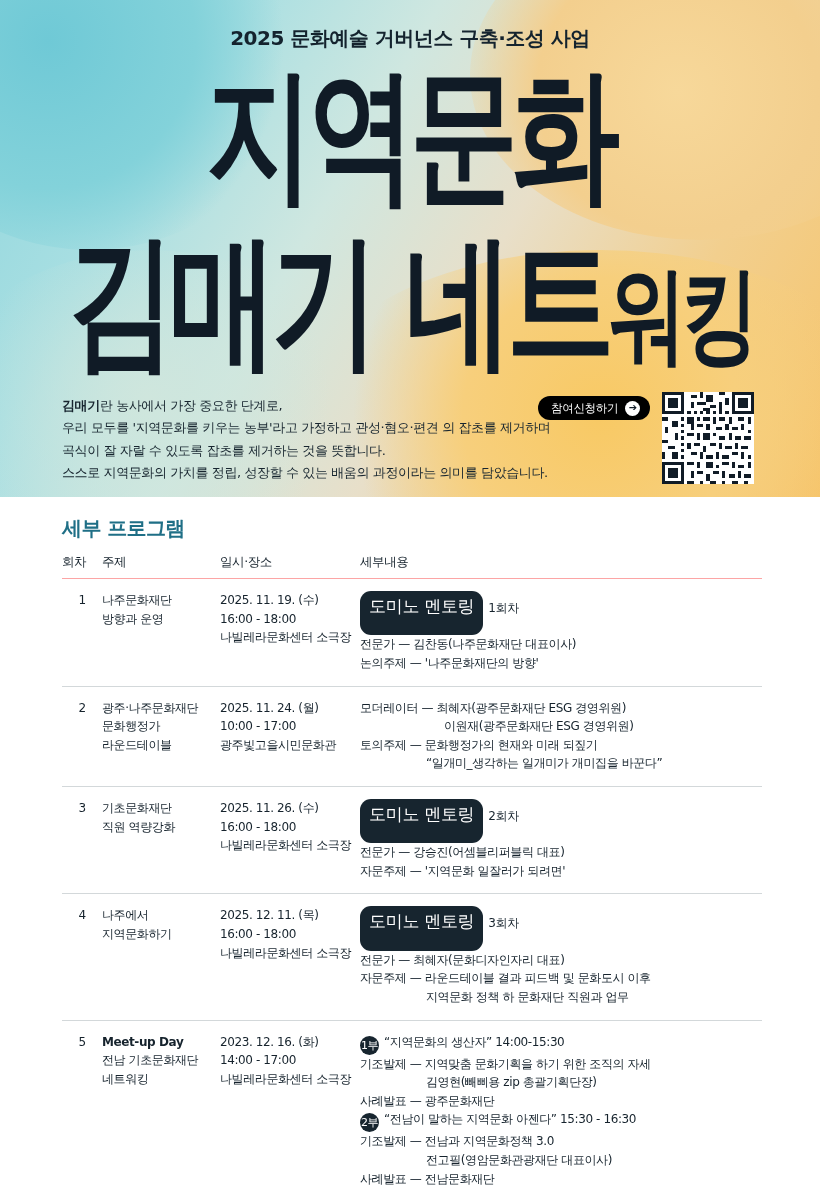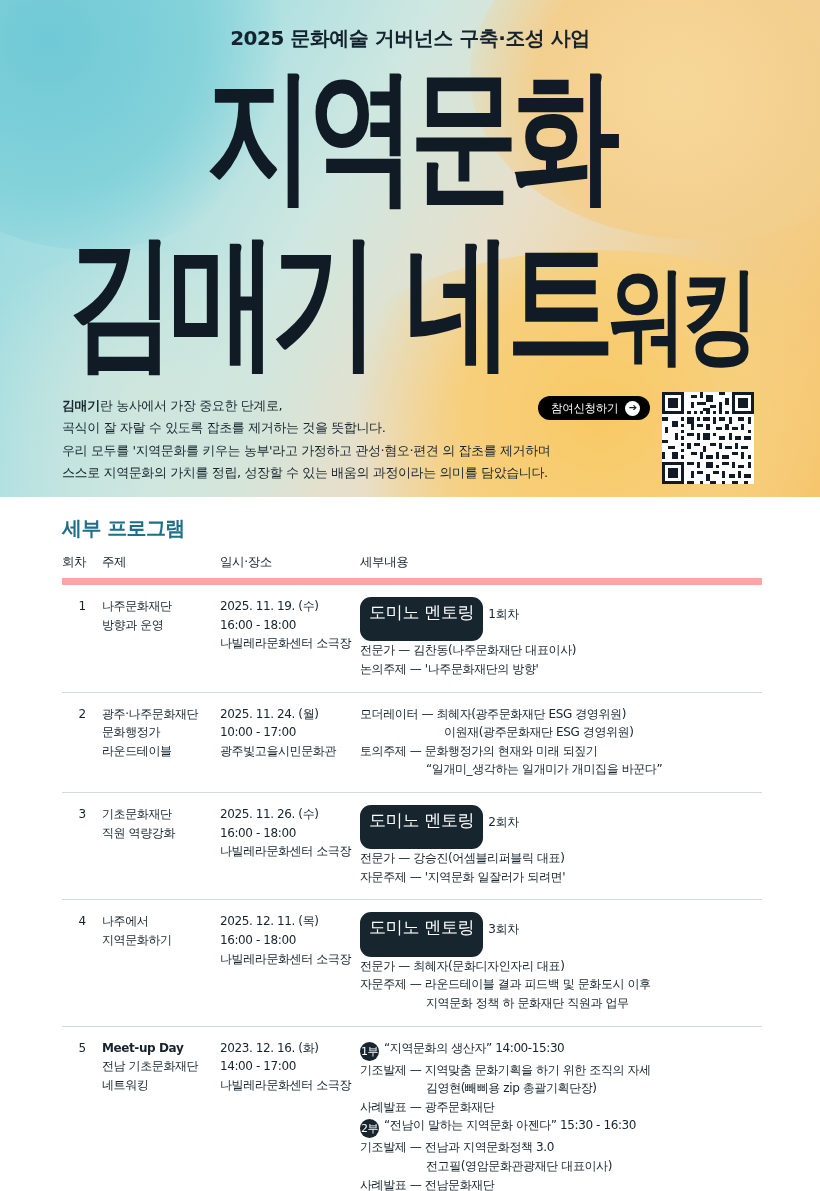--- a/index.html
+++ b/index.html
@@ -103,21 +103,21 @@
   }
 
   
   .tbl {
     position: absolute; left: 62px; top: 52px; width: 700px;
     border-collapse: collapse;
   }
   .tbl th {
     font-size: 12.5px; font-weight: normal; color: #16232d; text-align: left;
     padding: 5px 0 7px 0; letter-spacing: -0.4px;
-    border-bottom: 7px solid #fca5a5;
+    border-bottom: 1px solid #fca5a5;
   }
   .tbl td {
     font-size: 12px; color: #16232d; vertical-align: top;
     padding: 12px 0 13px 0; letter-spacing: -0.4px; line-height: 1.55;
     border-bottom: 1px solid #d3d8da;
   }
   .tbl tr:last-child td { border-bottom: 1px solid #9aa3a8; }
   .c-no  { width: 40px; text-align: center; }
   .c-top { width: 118px; }
   .c-when{ width: 140px; }
@@ -153,22 +153,22 @@
 
   <div class="eyebrow">2025 문화예술 거버넌스 구축·조성 사업</div>
 
   <div class="bigtitle">
     <span class="bigline1">지역문화</span>
     <span class="bigline2"><span>김매기 네트</span><span class="accent">워킹</span></span>
   </div>
 
   <div class="desc">
     <div><b>김매기</b><span>란 농사에서 가장 중요한 단계로,</span></div>
+    <div>우리 모두를 '지역문화를 키우는 농부'라고 가정하고 관성·혐오·편견 의 잡초를 제거하며</div>
     <div>곡식이 잘 자랄 수 있도록 잡초를 제거하는 것을 뜻합니다.</div>
-    <div>우리 모두를 '지역문화를 키우는 농부'라고 가정하고 관성·혐오·편견 의 잡초를 제거하며</div>
     <div>스스로 지역문화의 가치를 정립, 성장할 수 있는 배움의 과정이라는 의미를 담았습니다.</div>
   </div>
 
   <div class="apply-btn">
     <span>참여신청하기</span>
     <span class="arrow">➔</span>
   </div>
 
   <div class="qr">
     <svg width="92" height="92" viewBox="0 0 29 29" shape-rendering="crispEdges" aria-hidden="true">

